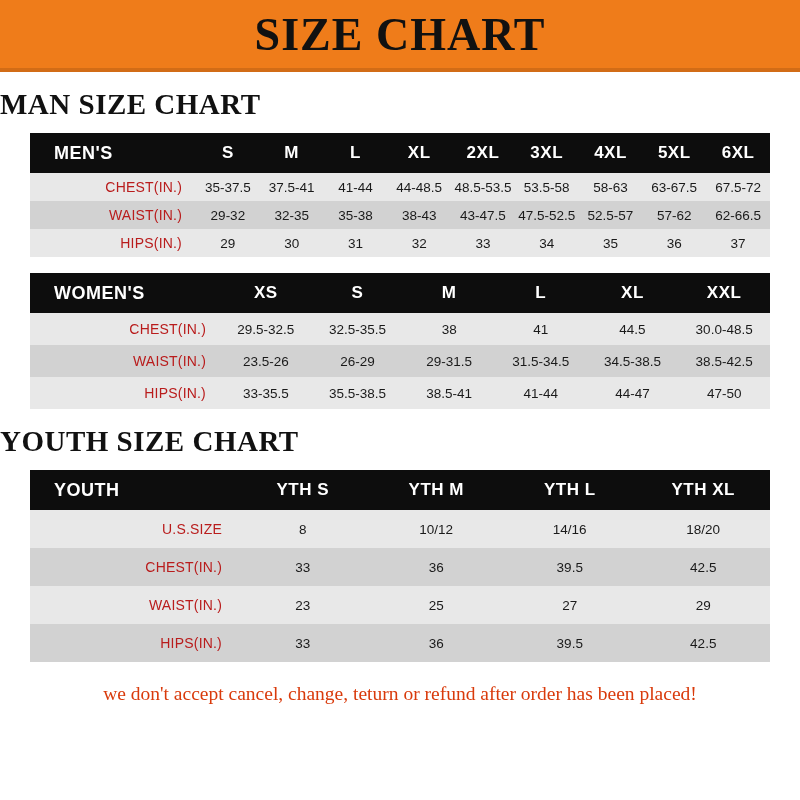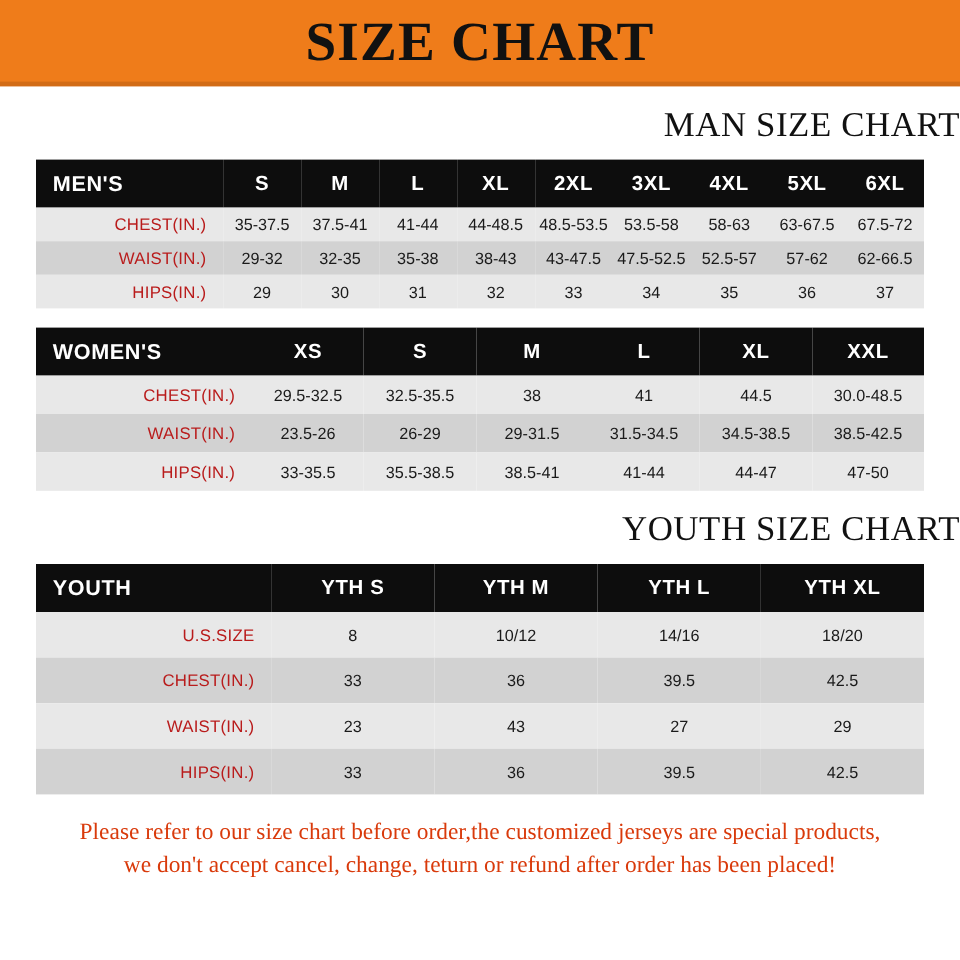--- a/index.html
+++ b/index.html
@@ -43,23 +43,23 @@
     letter-spacing: 1px;
     color: #111111;
     line-height: 1;
     padding-bottom: 2px;
   }
 
   .section {
     margin-top: 16px;
   }
   .section-title {
-    text-align: right;
+    text-align: left;
     font-family: "Liberation Serif", serif;
-    font-weight: normal;
+    font-weight: bold;
     font-size: 29px;
     color: #111111;
     letter-spacing: 0.5px;
     margin-bottom: 12px;
   }
 
   table.size-table {
     border-collapse: collapse;
     width: 740px;
     margin: 0 auto;
@@ -76,21 +76,21 @@
   table.size-table tr.head-row td {
     background: #0d0d0d;
     color: #ffffff;
     font-weight: bold;
     font-size: 17px;
     height: 40px;
     letter-spacing: 0.5px;
   }
   table.size-table tr.head-row td.row-label {
     text-align: left;
-    padding-left: 14px;
+    padding-left: 24px;
     font-size: 18px;
   }
   table.size-table tr.band-light td {
     background: #e8e8e8;
   }
   table.size-table tr.band-dark td {
     background: #d2d2d2;
   }
   table.size-table td.row-label {
     text-align: right;
@@ -249,33 +249,32 @@
       <tr class="band-dark">
         <td class="row-label">CHEST(IN.)</td>
         <td>33</td>
         <td>36</td>
         <td>39.5</td>
         <td>42.5</td>
       </tr>
       <tr class="band-light">
         <td class="row-label">WAIST(IN.)</td>
         <td>23</td>
-        <td>43</td>
+        <td>25</td>
         <td>27</td>
         <td>29</td>
       </tr>
       <tr class="band-dark">
         <td class="row-label">HIPS(IN.)</td>
         <td>33</td>
         <td>36</td>
         <td>39.5</td>
         <td>42.5</td>
       </tr>
     </tbody>
       </table>
   </div>
 
   <div class="footer-note">
-    <div>Please refer to our size chart before order,the customized jerseys are special products,</div>
     <div>we don't accept cancel, change, teturn or refund after order has been placed!</div>
   </div>
 
 </div>
 
 </body></html>

